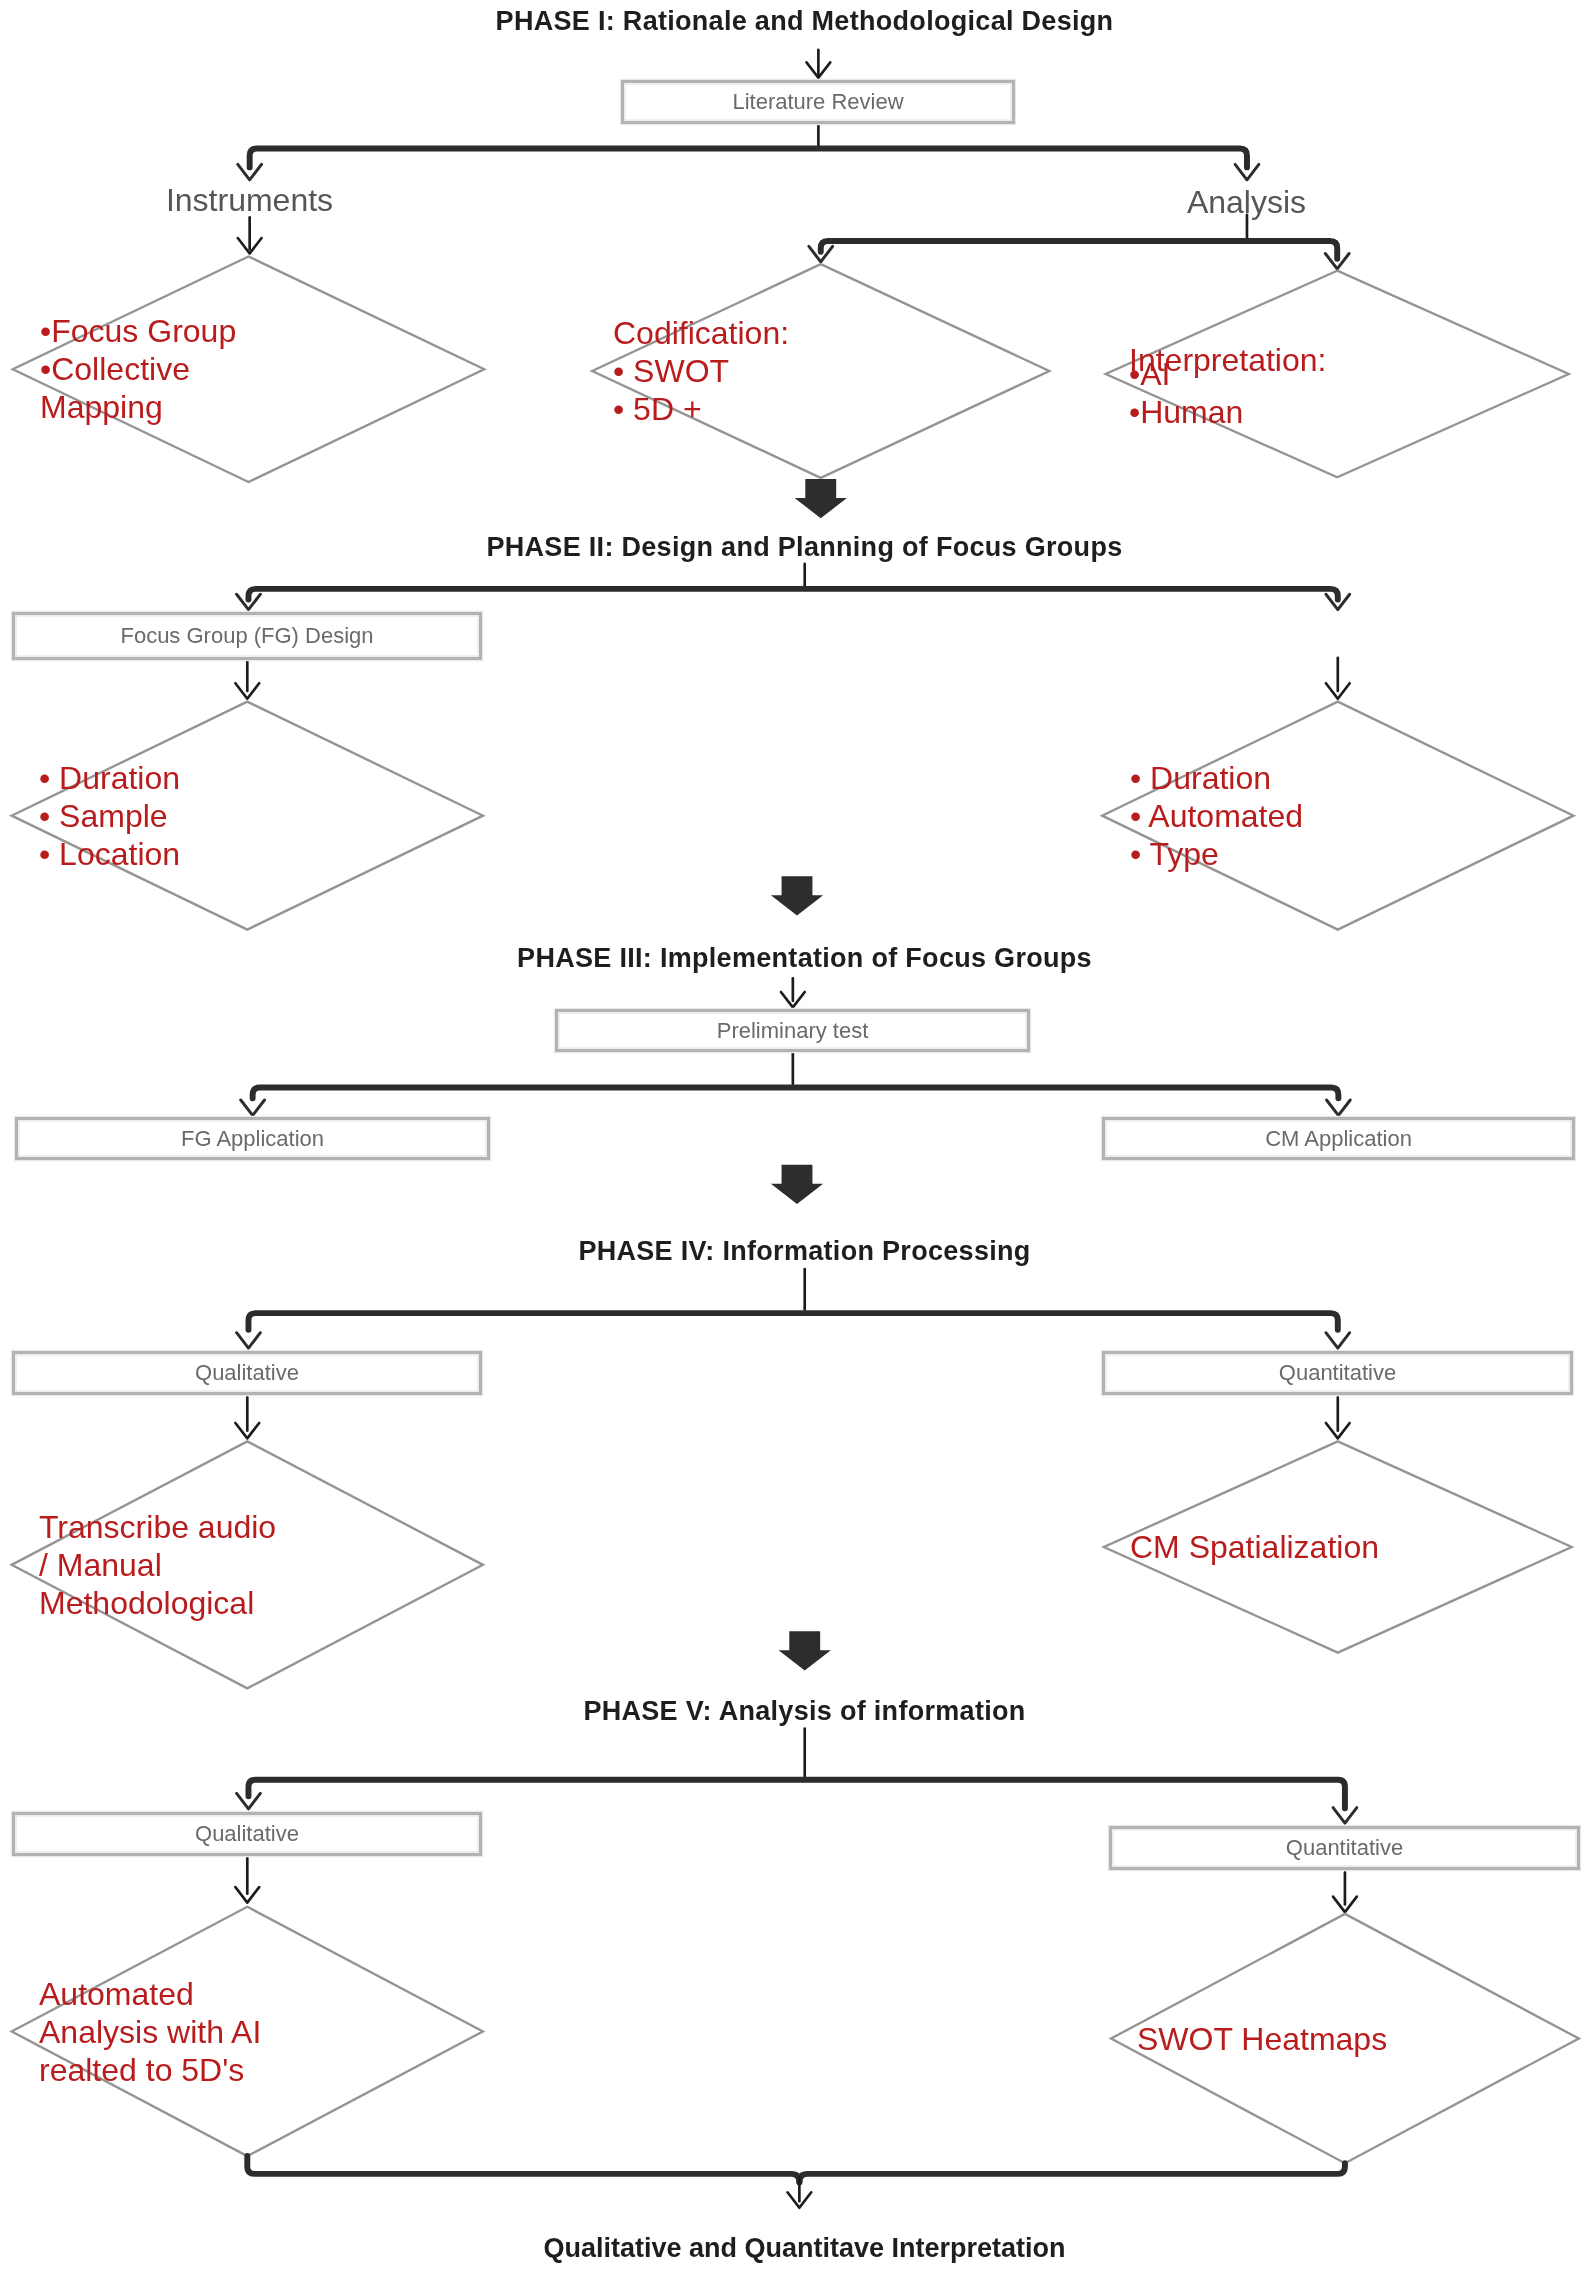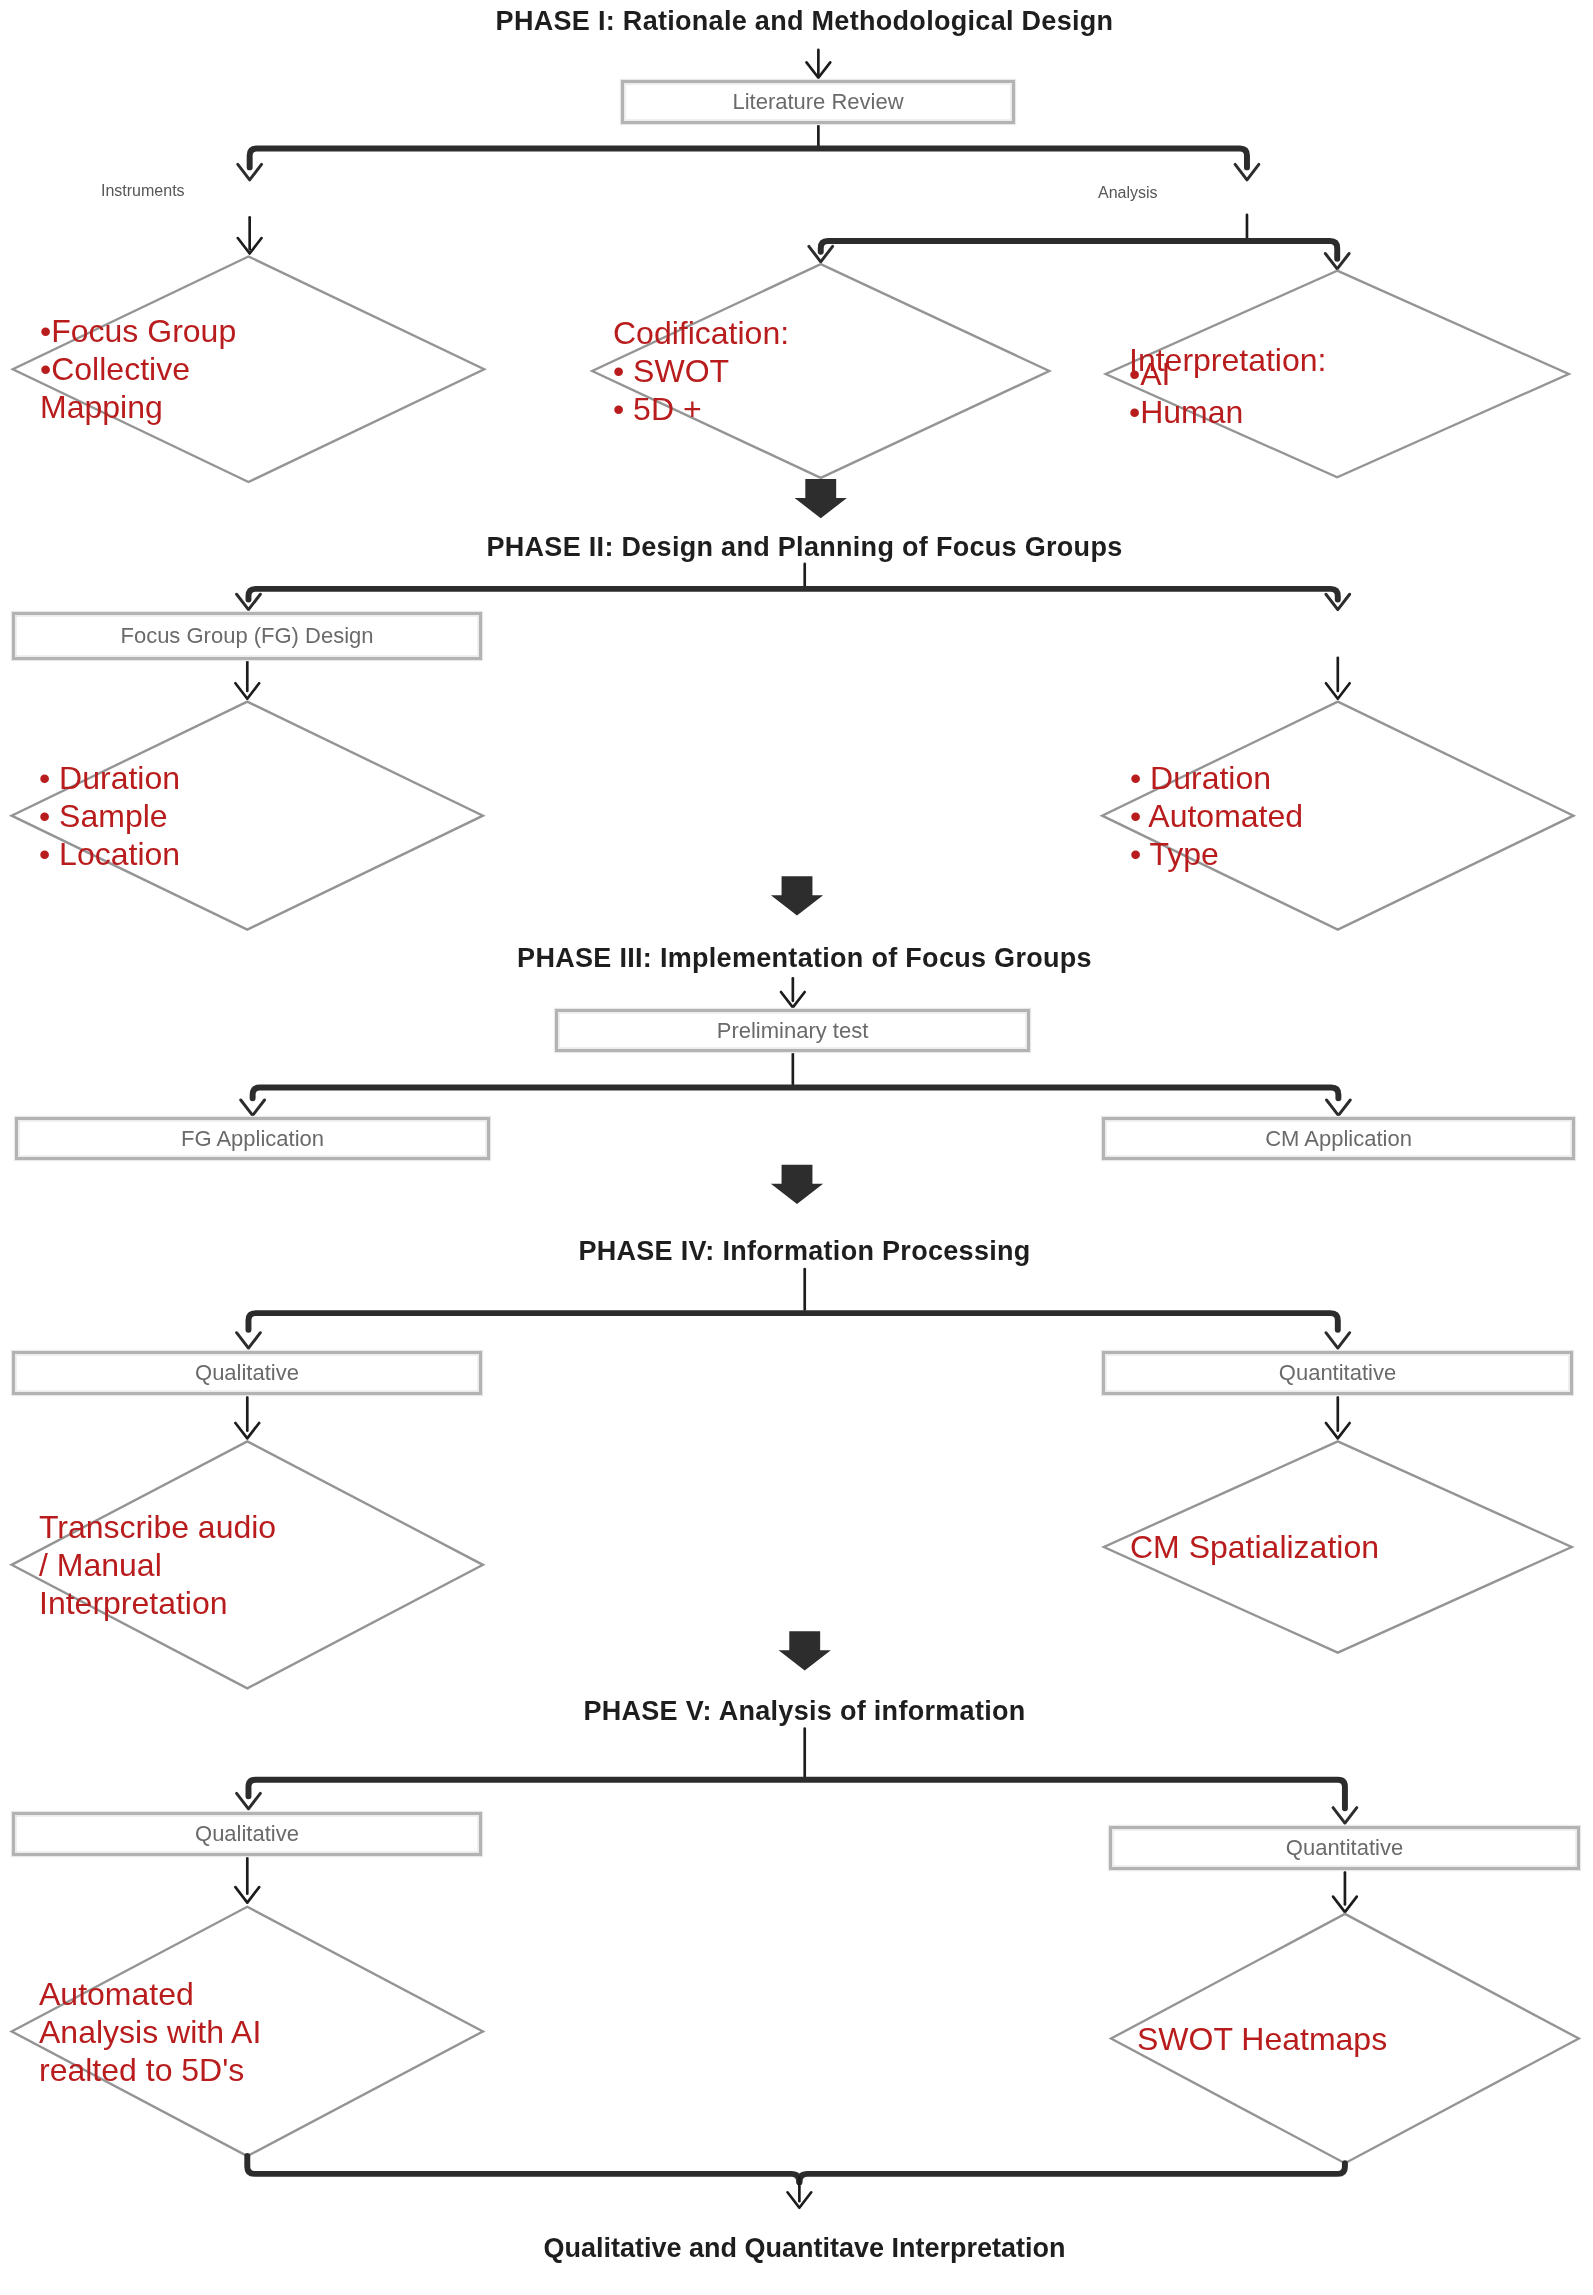--- a/index.html
+++ b/index.html
@@ -43,22 +43,22 @@
     box-shadow: inset 0 0 0 1.8px #ececec, 0 0 0 1.2px #e9e9e9;
     display: flex;
     align-items: center;
     justify-content: center;
     font-size: 22px;
     color: #6a6a6a;
   }
   .branch-label {
     position: absolute;
     width: 297px;
-    text-align: left;
-    font-size: 16px;
+    text-align: center;
+    font-size: 32px;
     color: #565656;
   }
   .dline {
     position: absolute;
     width: 416px;
     height: 38px;
     line-height: 38px;
     text-align: left;
     font-size: 32px;
     color: #b91c1c;
@@ -228,21 +228,21 @@
   <div class="flow-box" style="left:12px; top:1351px; width:470px; height:44px;">
     <span>Qualitative</span>
   </div>
   <div class="flow-box" style="left:1102px; top:1351px; width:471px; height:44px;">
     <span>Quantitative</span>
   </div>
 
   <div>
     <div class="dline" style="left:39px; top:1508px;">Transcribe audio</div>
     <div class="dline" style="left:39px; top:1546px;">/ Manual</div>
-    <div class="dline" style="left:39px; top:1584px;">Interpretation</div>
+    <div class="dline" style="left:39px; top:1584px;">Methodological</div>
   </div>
   <div>
     <div class="dline" style="left:1130px; top:1528px;">CM Spatialization</div>
   </div>
 
   <div class="phase-title" style="top:1696px;">PHASE V: Analysis of information</div>
 
   <div class="flow-box" style="left:12px; top:1812px; width:470px; height:44px;">
     <span>Qualitative</span>
   </div>

